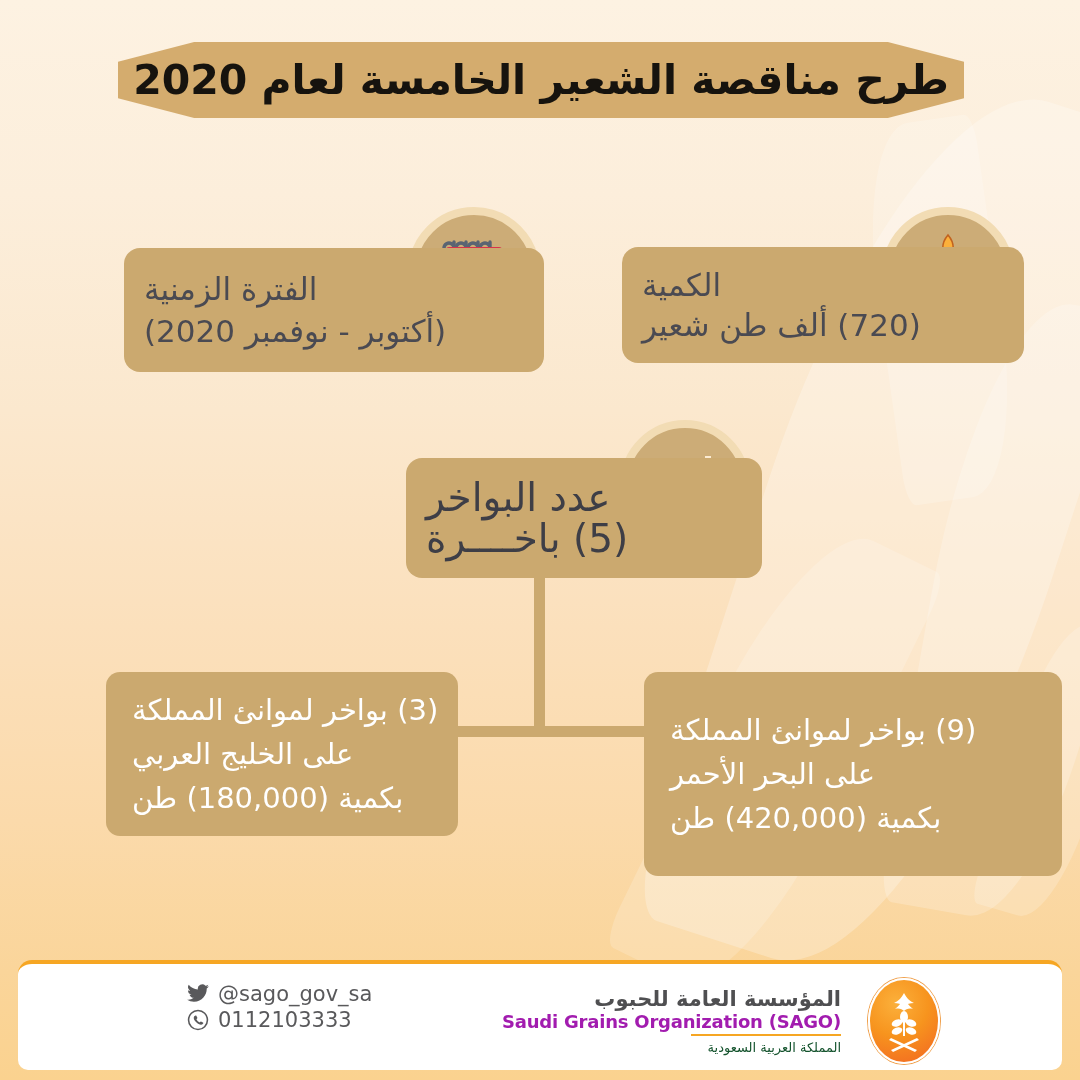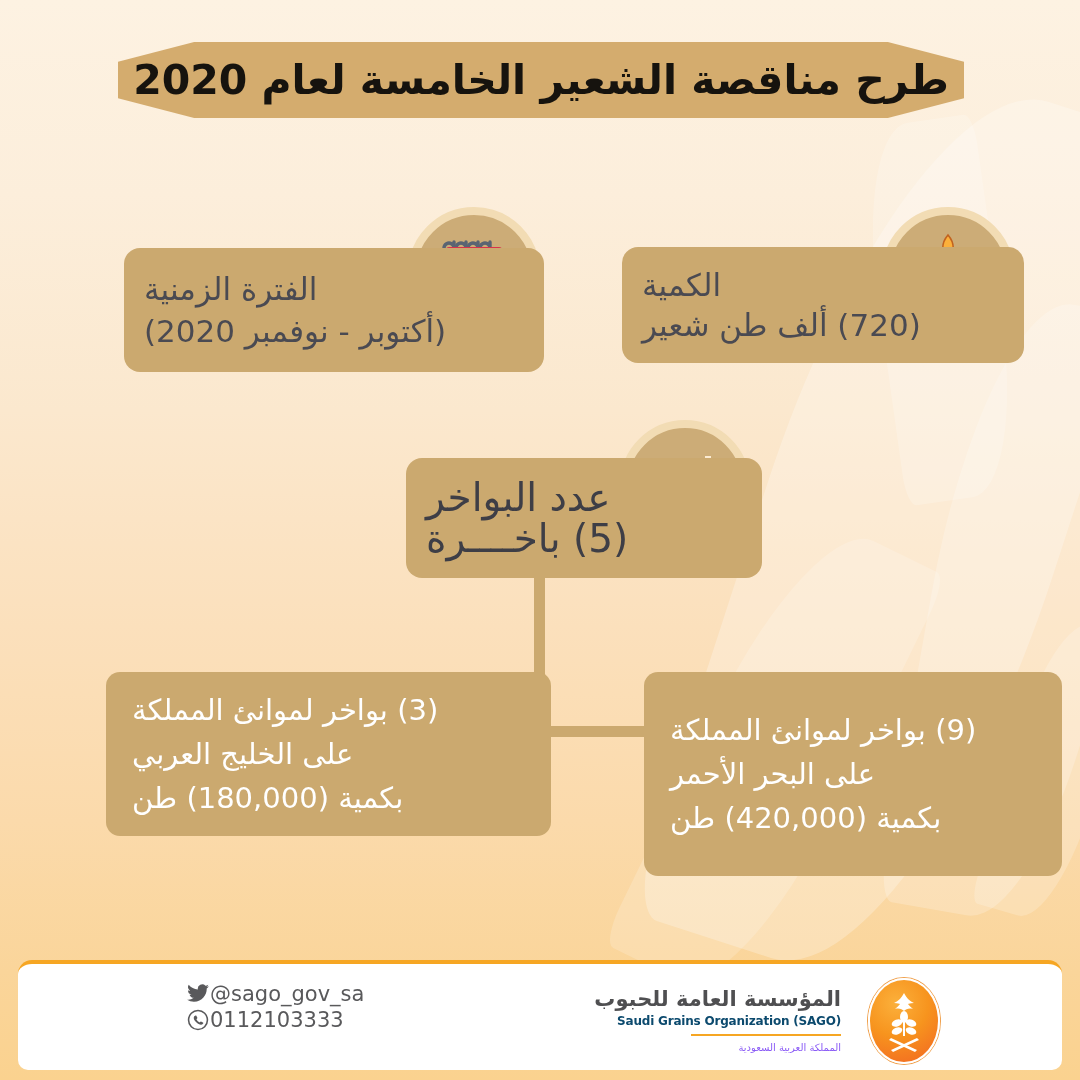--- a/index.html
+++ b/index.html
@@ -105,21 +105,21 @@
   
   .card-bottom {
     background: #CBA96F;
     border-radius: 14px;
     padding: 18px 26px;
     align-items: flex-end;
     justify-content: center;
   }
   .card-bottom .line { color: #FFFFFF; font-size: 29px; line-height: 44px; }
   #card-red-sea  { left: 600px; top: 672px; width: 418px; height: 204px; }
-  #card-gulf     { left: 62px;  top: 672px; width: 445px; height: 164px; }
+  #card-gulf     { left: 62px;  top: 672px; width: 352px; height: 164px; }
 
   
   .conn { position: absolute; background: #CBA96F; }
   #conn-vert   { left: 534px; top: 575px; width: 11px; height: 160px; }
   #conn-horiz  { left: 266px; top: 726px; width: 545px; height: 11px; }
 
   
   .icon-wheat { width: 62px; height: 88px; }
   .icon-calendar { width: 72px; height: 70px; }
   .icon-ship { width: 92px; height: 62px; }
@@ -134,38 +134,38 @@
     border-radius: 14px 14px 10px 10px;
     display: flex; align-items: center;
     direction: ltr;
   }
   .contact {
     position: absolute;
     left: 168px; top: 18px;
     display: flex; flex-direction: column; gap: 2px;
   }
   .contact-row {
-    display: flex; align-items: center; gap: 0;
+    display: flex; align-items: center; gap: 8px;
     color: #59595B; font-size: 21px;
     font-family: "DejaVu Sans", "Liberation Sans", sans-serif;
   }
   .contact-row .ic { width: 24px; height: 24px; display: flex; align-items: center; justify-content: center; flex: 0 0 24px; }
 
   .logo-block {
     position: absolute;
     right: 122px; top: 14px;
     display: flex; align-items: center; gap: 27px;
     direction: ltr;
   }
   .logo-text { text-align: right; direction: rtl; }
   .logo-ar  { color: #4F4F51; font-size: 21px; font-weight: 700; line-height: 26px; letter-spacing: -0.5px; }
-  .logo-en  { color: #0c4a6e; font-size: 12px; font-weight: 700; line-height: 19px; letter-spacing: -0.2px;
+  .logo-en  { color: #a21caf; font-size: 18px; font-weight: 700; line-height: 19px; letter-spacing: -0.2px;
               font-family: "DejaVu Sans", "Liberation Sans", sans-serif; }
   .logo-divider { height: 2px; background: #F6A623; margin: 3px 0 3px auto; width: 150px; }
-  .logo-sub { color: #8b5cf6; font-size: 10px; line-height: 18px; }
+  .logo-sub { color: #14532d; font-size: 13px; line-height: 18px; }
   .logo-emblem {
     width: 72px; height: 86px; border-radius: 50%;
     background: radial-gradient(circle at 38% 28%, #FBB03B 0%, #F7941E 45%, #F26522 100%);
     border: 2px solid #FFFFFF;
     box-shadow: 0 0 0 1px #F0A04B;
     display: flex; align-items: center; justify-content: center;
   }
 </style>
 </head>
 <body>

